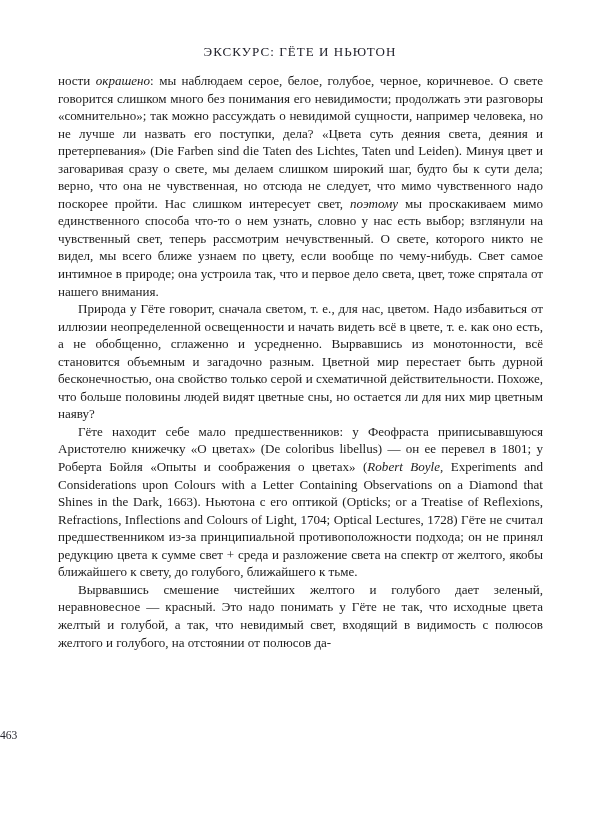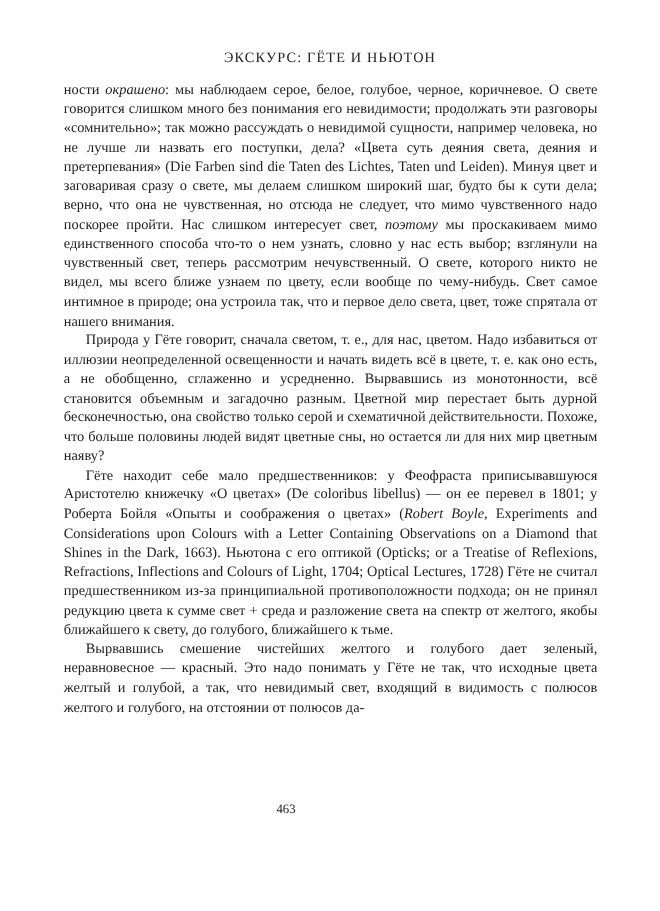--- a/index.html
+++ b/index.html
@@ -67,21 +67,21 @@
   .para em {
     font-style: italic;
   }
 
   
   .folio {
     position: absolute;
     top: 729px;
     left: 0;
     width: 520px;
-    text-align: center;
+    text-align: left;
     font-size: 11.6px;
     color: #24242c;
     font-family: "Liberation Serif", "DejaVu Serif", serif;
     font-variant-numeric: oldstyle-nums;
   }
 </style>
 </head>
 <body>
 
 <div class="page">

